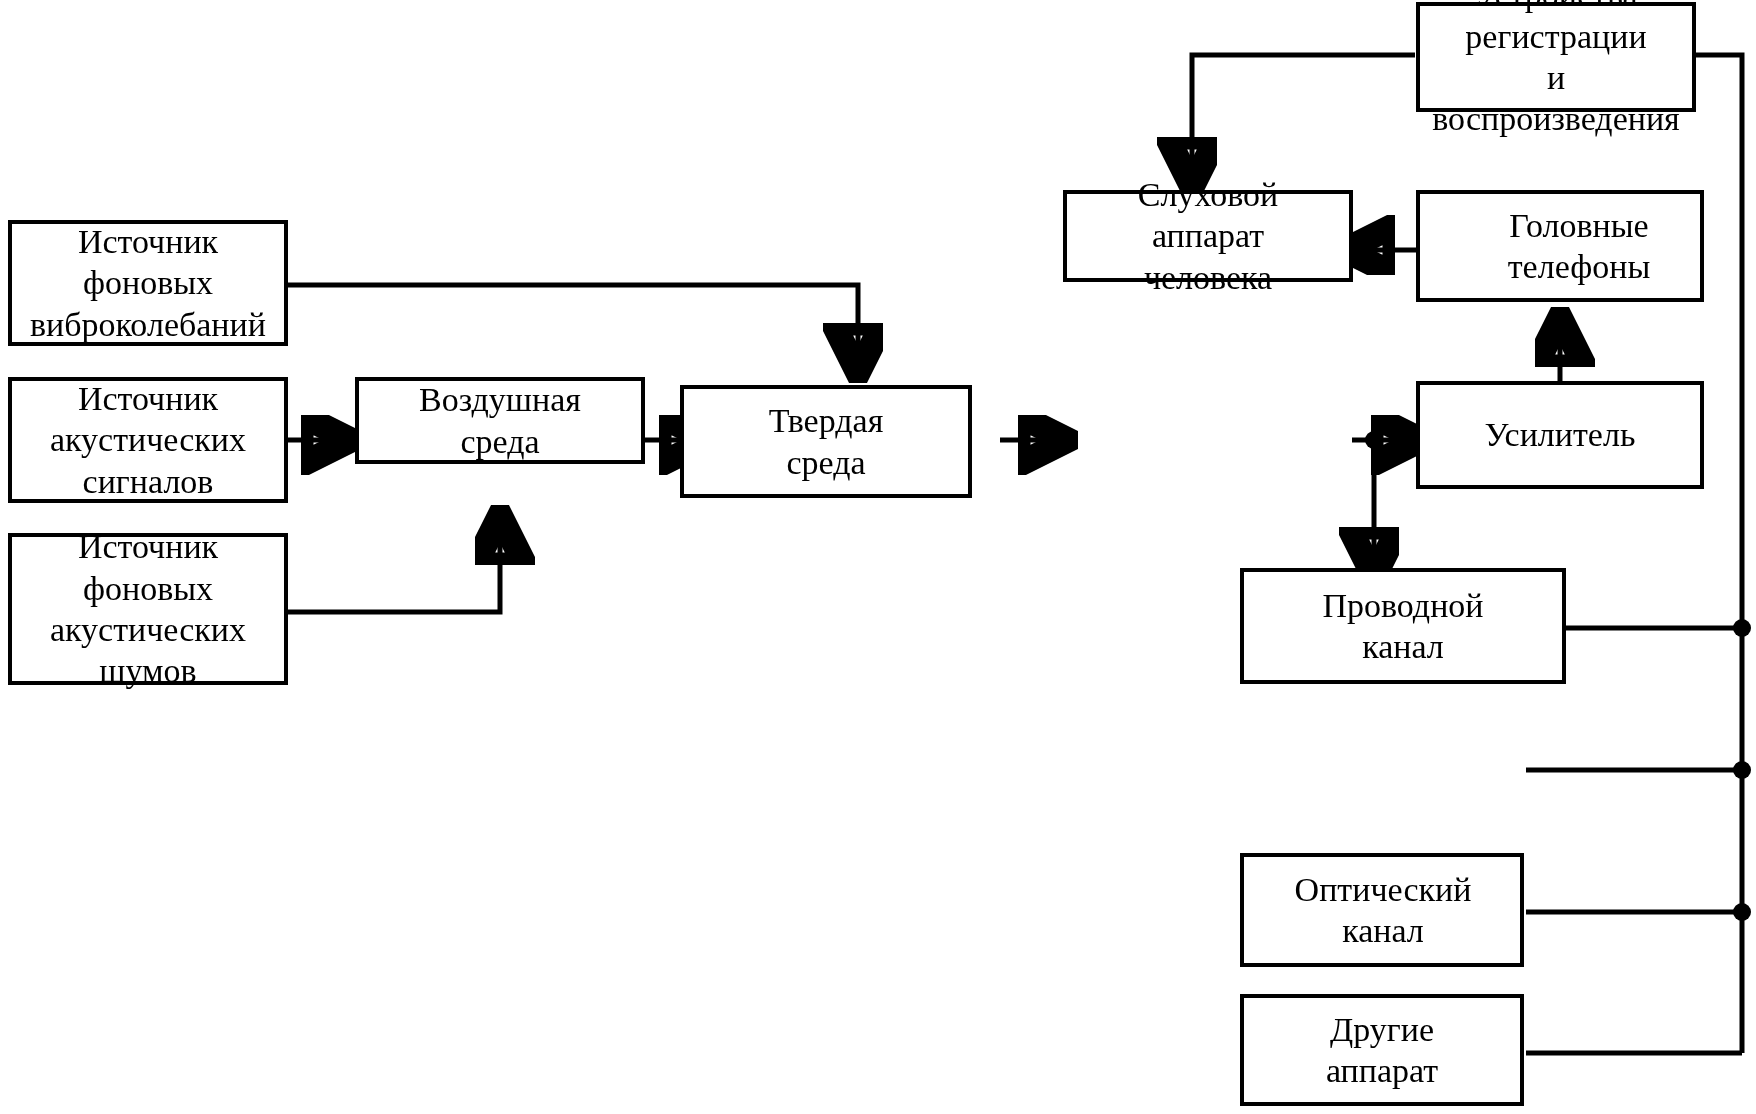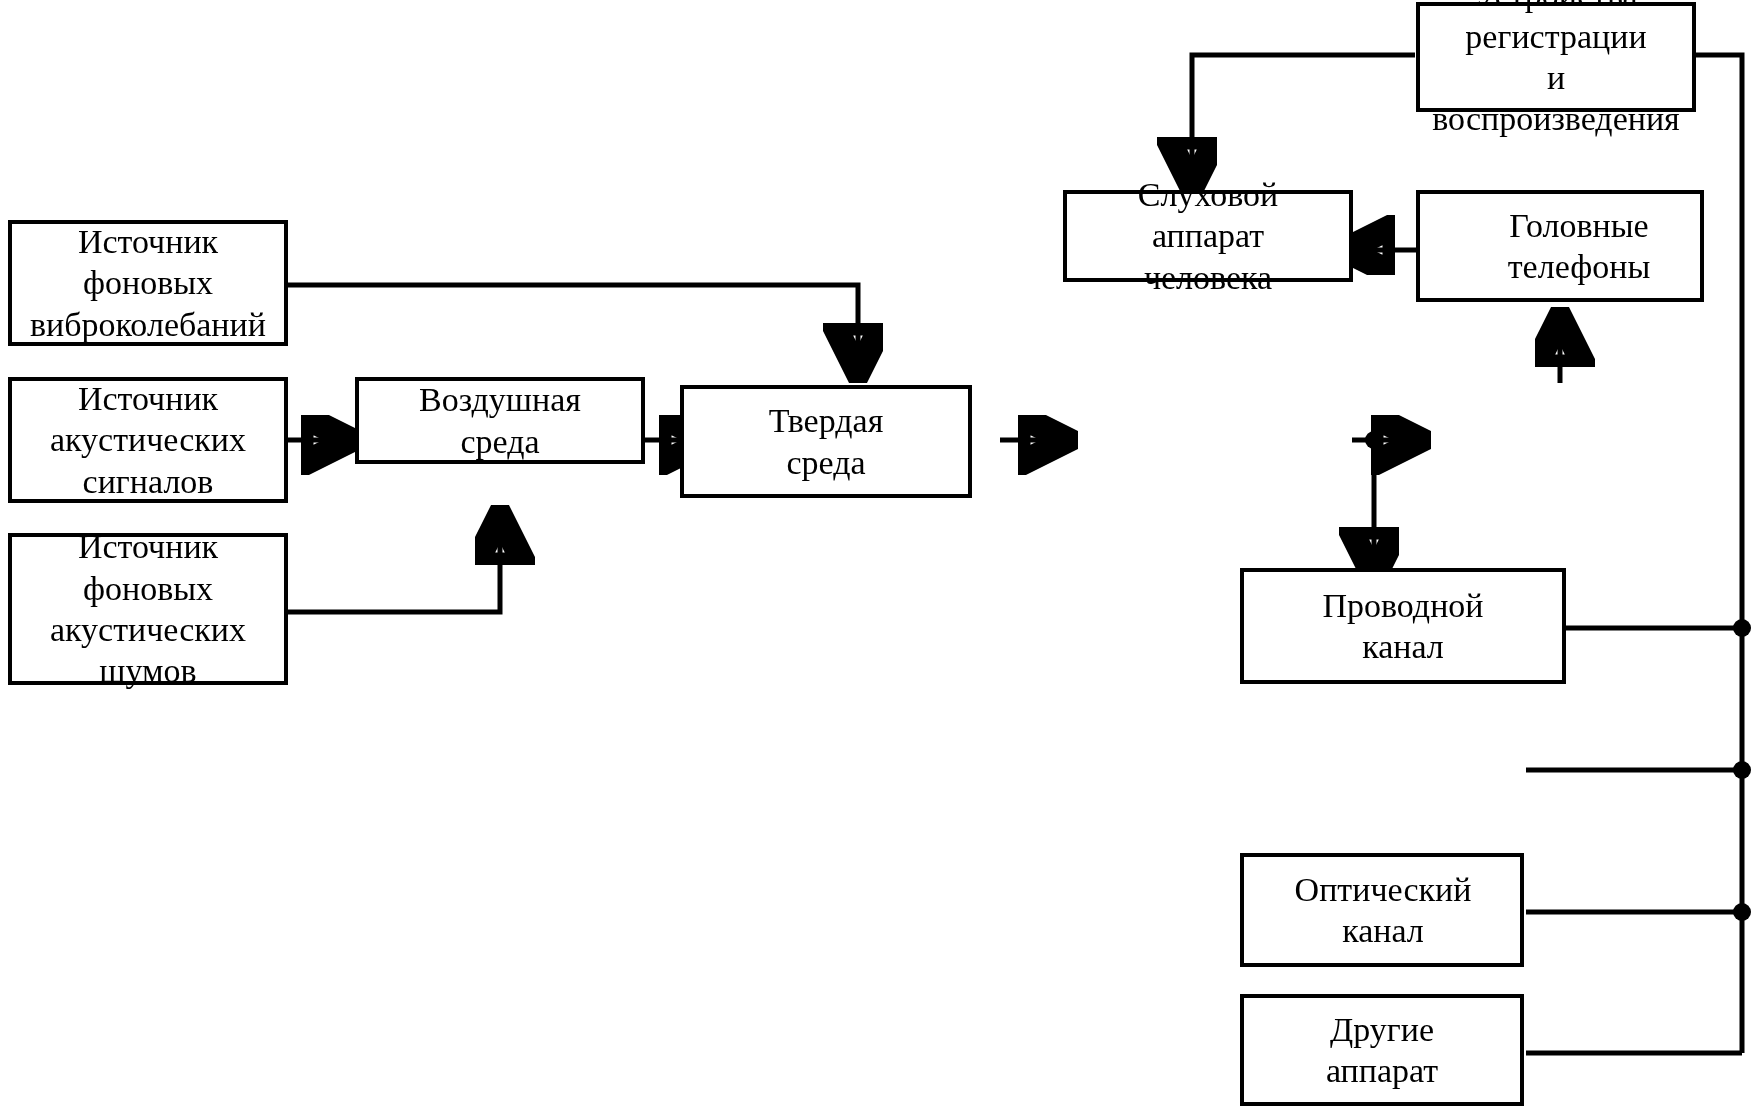--- a/index.html
+++ b/index.html
@@ -141,20 +141,23 @@
     <span>Воздушная
 среда</span>
   </div>
 
   <div class="node" style="left:680px; top:377px; width:292px; height:113px;margin-top:8px;">
     <span>Твердая
 среда</span>
   </div>
 
 
+  <div class="node" style="left:1416px; top:381px; width:288px; height:108px;">
+    <span>Усилитель</span>
+  </div>
 
   <div class="node" style="left:1240px; top:568px; width:326px; height:116px;">
     <span>Проводной
 канал</span>
   </div>
 
 
   <div class="node" style="left:1240px; top:853px; width:284px; height:114px;padding-left:8px;">
     <span>Оптический
 канал</span>

